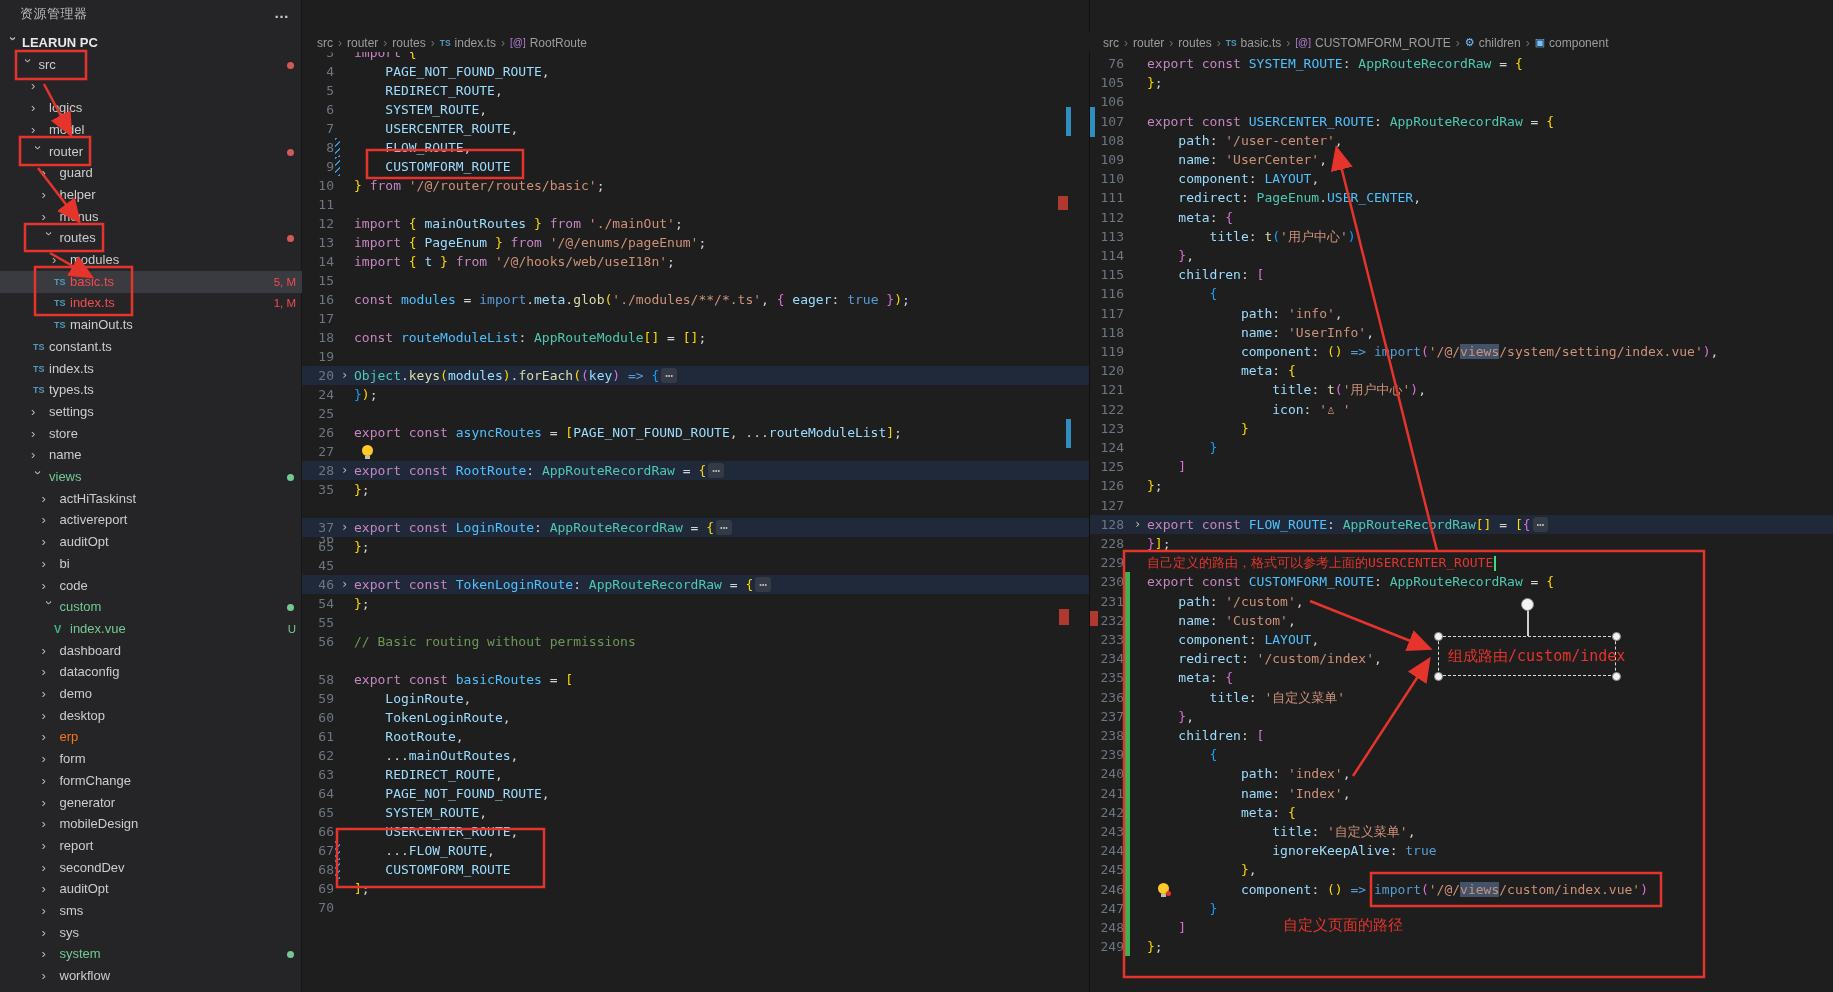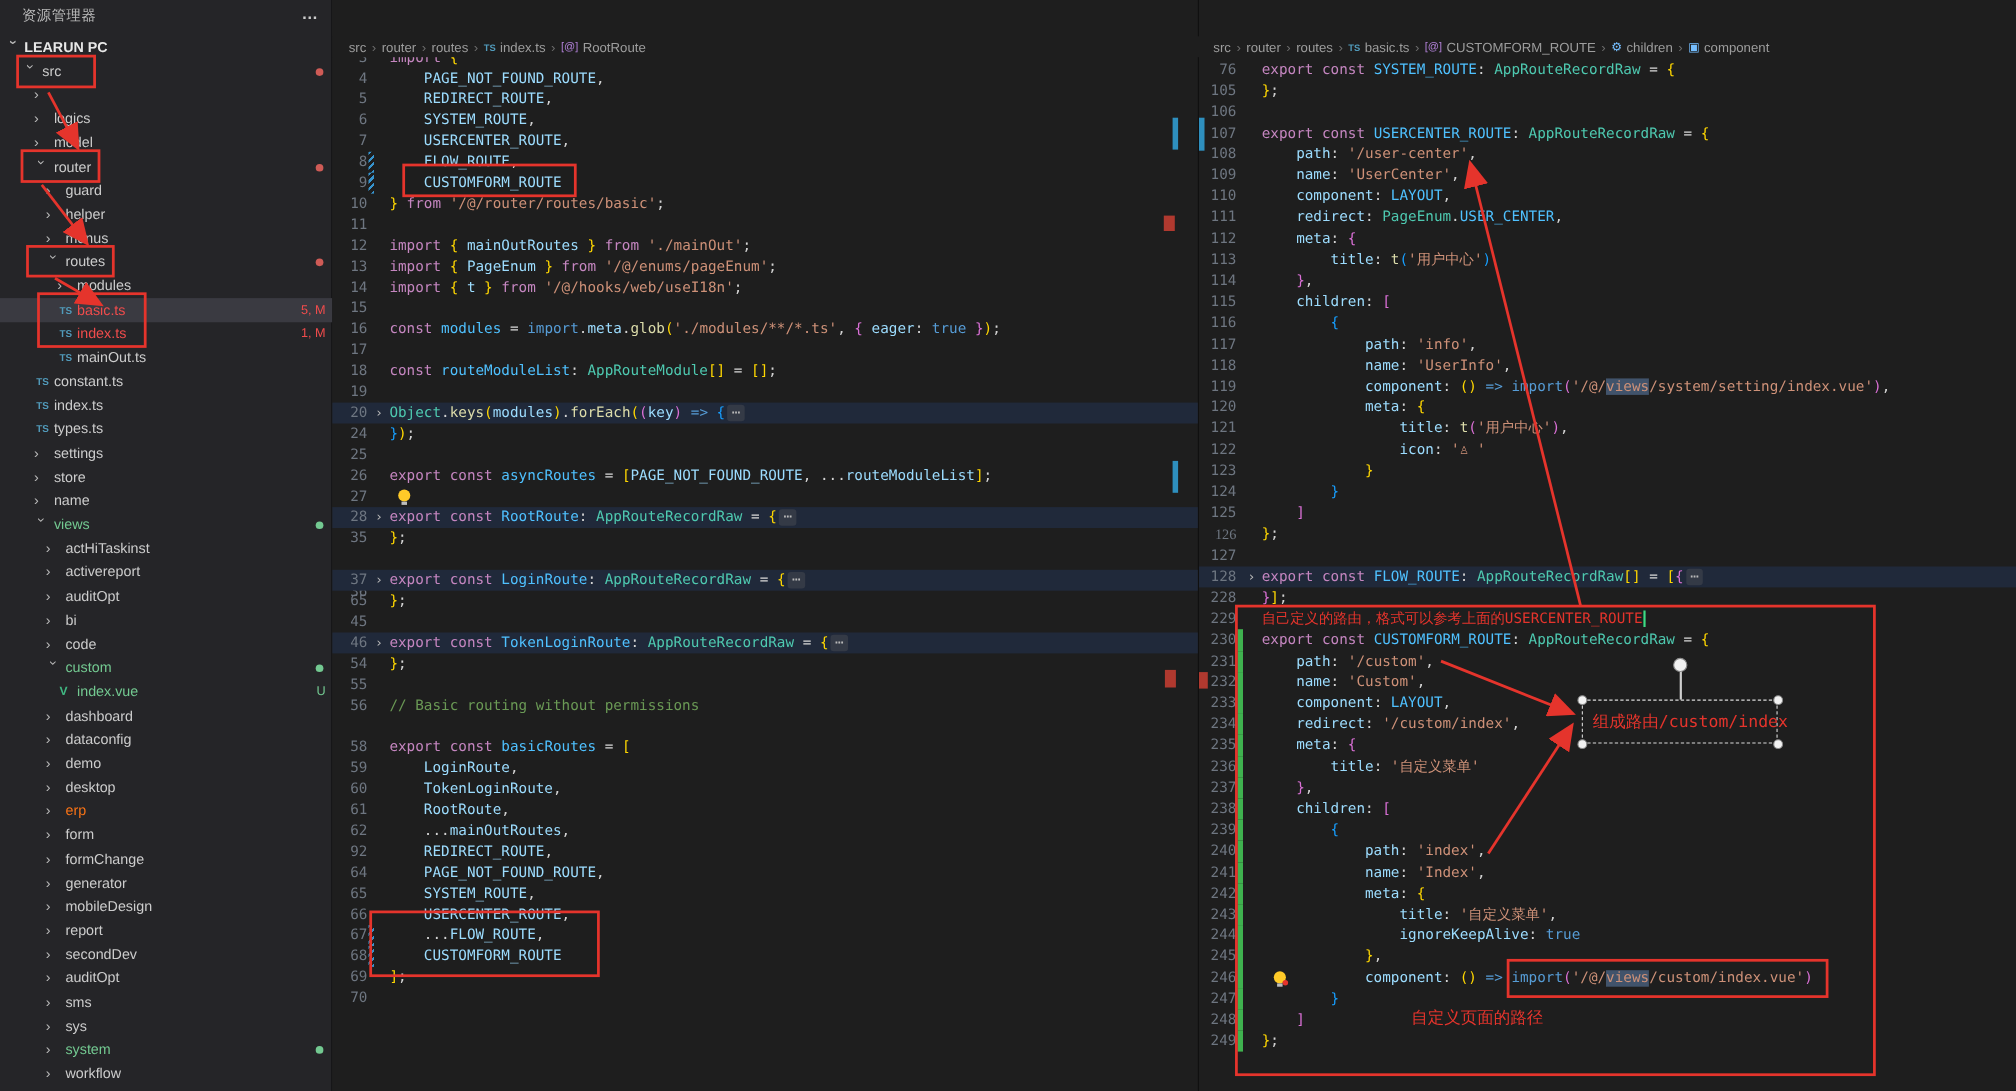--- a/index.html
+++ b/index.html
@@ -340,21 +340,21 @@
       <div class="code-line" style="top: 556px; height: 19px; line-height: 19px; width: 100%;"><span class="ln" style="width: 32px;">45</span><span class="deco" style="width: 7px;"></span><span class="fch"></span><span></span></div>
       <div class="code-line hl" style="top: 575px; height: 19px; line-height: 19px; width: 100%;"><span class="ln" style="width: 32px;">46</span><span class="deco" style="width: 7px;"></span><span class="fch">›</span><span><span style="color: rgb(197, 134, 192);">export</span><span style="color: rgb(212, 212, 212);"> </span><span style="color: rgb(197, 134, 192);">const</span><span style="color: rgb(212, 212, 212);"> </span><span style="color: rgb(79, 193, 255);">TokenLoginRoute</span><span style="color: rgb(212, 212, 212);">: </span><span style="color: rgb(78, 201, 176);">AppRouteRecordRaw</span><span style="color: rgb(212, 212, 212);"> = </span><span style="color: rgb(255, 215, 0);">{</span><span class="seg-fold" style="color: rgb(185, 185, 185);">⋯</span></span></div>
       <div class="code-line" style="top: 594px; height: 19px; line-height: 19px; width: 100%;"><span class="ln" style="width: 32px;">54</span><span class="deco" style="width: 7px;"></span><span class="fch"></span><span><span style="color: rgb(255, 215, 0);">}</span><span style="color: rgb(212, 212, 212);">;</span></span></div>
       <div class="code-line" style="top: 613px; height: 19px; line-height: 19px; width: 100%;"><span class="ln" style="width: 32px;">55</span><span class="deco" style="width: 7px;"></span><span class="fch"></span><span></span></div>
       <div class="code-line" style="top: 632px; height: 19px; line-height: 19px; width: 100%;"><span class="ln" style="width: 32px;">56</span><span class="deco" style="width: 7px;"></span><span class="fch"></span><span><span style="color: rgb(106, 153, 85);">// Basic routing without permissions</span></span></div>
       <div class="code-line" style="top: 670px; height: 19px; line-height: 19px; width: 100%;"><span class="ln" style="width: 32px;">58</span><span class="deco" style="width: 7px;"></span><span class="fch"></span><span><span style="color: rgb(197, 134, 192);">export</span><span style="color: rgb(212, 212, 212);"> </span><span style="color: rgb(197, 134, 192);">const</span><span style="color: rgb(212, 212, 212);"> </span><span style="color: rgb(79, 193, 255);">basicRoutes</span><span style="color: rgb(212, 212, 212);"> = </span><span style="color: rgb(255, 215, 0);">[</span></span></div>
       <div class="code-line" style="top: 689px; height: 19px; line-height: 19px; width: 100%;"><span class="ln" style="width: 32px;">59</span><span class="deco" style="width: 7px;"></span><span class="fch"></span><span><span style="color: rgb(156, 220, 254);">    LoginRoute</span><span style="color: rgb(212, 212, 212);">,</span></span></div>
       <div class="code-line" style="top: 708px; height: 19px; line-height: 19px; width: 100%;"><span class="ln" style="width: 32px;">60</span><span class="deco" style="width: 7px;"></span><span class="fch"></span><span><span style="color: rgb(156, 220, 254);">    TokenLoginRoute</span><span style="color: rgb(212, 212, 212);">,</span></span></div>
       <div class="code-line" style="top: 727px; height: 19px; line-height: 19px; width: 100%;"><span class="ln" style="width: 32px;">61</span><span class="deco" style="width: 7px;"></span><span class="fch"></span><span><span style="color: rgb(156, 220, 254);">    RootRoute</span><span style="color: rgb(212, 212, 212);">,</span></span></div>
       <div class="code-line" style="top: 746px; height: 19px; line-height: 19px; width: 100%;"><span class="ln" style="width: 32px;">62</span><span class="deco" style="width: 7px;"></span><span class="fch"></span><span><span style="color: rgb(212, 212, 212);">    ...</span><span style="color: rgb(156, 220, 254);">mainOutRoutes</span><span style="color: rgb(212, 212, 212);">,</span></span></div>
-      <div class="code-line" style="top: 765px; height: 19px; line-height: 19px; width: 100%;"><span class="ln" style="width: 32px;">92</span><span class="deco" style="width: 7px;"></span><span class="fch"></span><span><span style="color: rgb(156, 220, 254);">    REDIRECT_ROUTE</span><span style="color: rgb(212, 212, 212);">,</span></span></div>
+      <div class="code-line" style="top: 765px; height: 19px; line-height: 19px; width: 100%;"><span class="ln" style="width: 32px;">63</span><span class="deco" style="width: 7px;"></span><span class="fch"></span><span><span style="color: rgb(156, 220, 254);">    REDIRECT_ROUTE</span><span style="color: rgb(212, 212, 212);">,</span></span></div>
       <div class="code-line" style="top: 784px; height: 19px; line-height: 19px; width: 100%;"><span class="ln" style="width: 32px;">64</span><span class="deco" style="width: 7px;"></span><span class="fch"></span><span><span style="color: rgb(156, 220, 254);">    PAGE_NOT_FOUND_ROUTE</span><span style="color: rgb(212, 212, 212);">,</span></span></div>
       <div class="code-line" style="top: 803px; height: 19px; line-height: 19px; width: 100%;"><span class="ln" style="width: 32px;">65</span><span class="deco" style="width: 7px;"></span><span class="fch"></span><span><span style="color: rgb(156, 220, 254);">    SYSTEM_ROUTE</span><span style="color: rgb(212, 212, 212);">,</span></span></div>
       <div class="code-line" style="top: 822px; height: 19px; line-height: 19px; width: 100%;"><span class="ln" style="width: 32px;">66</span><span class="deco" style="width: 7px;"></span><span class="fch"></span><span><span style="color: rgb(156, 220, 254);">    USERCENTER_ROUTE</span><span style="color: rgb(212, 212, 212);">,</span></span></div>
       <div class="code-line" style="top: 841px; height: 19px; line-height: 19px; width: 100%;"><span class="ln" style="width: 32px;">67</span><span class="deco" style="width: 7px;"><span class="modbar"></span></span><span class="fch"></span><span><span style="color: rgb(212, 212, 212);">    ...</span><span style="color: rgb(156, 220, 254);">FLOW_ROUTE</span><span style="color: rgb(212, 212, 212);">,</span></span></div>
       <div class="code-line" style="top: 860px; height: 19px; line-height: 19px; width: 100%;"><span class="ln" style="width: 32px;">68</span><span class="deco" style="width: 7px;"><span class="modbar"></span></span><span class="fch"></span><span><span style="color: rgb(156, 220, 254);">    CUSTOMFORM_ROUTE</span></span></div>
       <div class="code-line" style="top: 879px; height: 19px; line-height: 19px; width: 100%;"><span class="ln" style="width: 32px;">69</span><span class="deco" style="width: 7px;"></span><span class="fch"></span><span><span style="color: rgb(255, 215, 0);">]</span><span style="color: rgb(212, 212, 212);">;</span></span></div>
       <div class="code-line" style="top: 898px; height: 19px; line-height: 19px; width: 100%;"><span class="ln" style="width: 32px;">70</span><span class="deco" style="width: 7px;"></span><span class="fch"></span><span></span></div>
       <div class="ruler-mark" style="left: 764px; top: 107px; width: 5px; height: 29px; background: rgb(46, 143, 190);"></div>
       <div class="ruler-mark" style="left: 756px; top: 196px; width: 10px; height: 14px; background: rgb(176, 57, 47);"></div>
       <div class="ruler-mark" style="left: 764px; top: 419px; width: 5px; height: 29px; background: rgb(46, 143, 190);"></div>
@@ -406,21 +406,21 @@
       <div class="code-line" style="top: 284.4px; height: 19.2px; line-height: 19.2px; width: 100%;"><span class="ln" style="width: 34px;">116</span><span class="deco" style="width: 10px;"></span><span class="fch"></span><span><span style="color: rgb(23, 159, 255);">        {</span></span></div>
       <div class="code-line" style="top: 303.6px; height: 19.2px; line-height: 19.2px; width: 100%;"><span class="ln" style="width: 34px;">117</span><span class="deco" style="width: 10px;"></span><span class="fch"></span><span><span style="color: rgb(156, 220, 254);">            path</span><span style="color: rgb(212, 212, 212);">: </span><span style="color: rgb(206, 145, 120);">'info'</span><span style="color: rgb(212, 212, 212);">,</span></span></div>
       <div class="code-line" style="top: 322.8px; height: 19.2px; line-height: 19.2px; width: 100%;"><span class="ln" style="width: 34px;">118</span><span class="deco" style="width: 10px;"></span><span class="fch"></span><span><span style="color: rgb(156, 220, 254);">            name</span><span style="color: rgb(212, 212, 212);">: </span><span style="color: rgb(206, 145, 120);">'UserInfo'</span><span style="color: rgb(212, 212, 212);">,</span></span></div>
       <div class="code-line" style="top: 342px; height: 19.2px; line-height: 19.2px; width: 100%;"><span class="ln" style="width: 34px;">119</span><span class="deco" style="width: 10px;"></span><span class="fch"></span><span><span style="color: rgb(156, 220, 254);">            component</span><span style="color: rgb(212, 212, 212);">: </span><span style="color: rgb(255, 215, 0);">(</span><span style="color: rgb(255, 215, 0);">)</span><span style="color: rgb(212, 212, 212);"> </span><span style="color: rgb(86, 156, 214);">=&gt;</span><span style="color: rgb(212, 212, 212);"> </span><span style="color: rgb(86, 156, 214);">import</span><span style="color: rgb(218, 112, 214);">(</span><span style="color: rgb(206, 145, 120);">'/@/</span><span class="seg-strhl" style="color: rgb(206, 145, 120);">views</span><span style="color: rgb(206, 145, 120);">/system/setting/index.vue'</span><span style="color: rgb(218, 112, 214);">)</span><span style="color: rgb(212, 212, 212);">,</span></span></div>
       <div class="code-line" style="top: 361.2px; height: 19.2px; line-height: 19.2px; width: 100%;"><span class="ln" style="width: 34px;">120</span><span class="deco" style="width: 10px;"></span><span class="fch"></span><span><span style="color: rgb(156, 220, 254);">            meta</span><span style="color: rgb(212, 212, 212);">: </span><span style="color: rgb(255, 215, 0);">{</span></span></div>
       <div class="code-line" style="top: 380.4px; height: 19.2px; line-height: 19.2px; width: 100%;"><span class="ln" style="width: 34px;">121</span><span class="deco" style="width: 10px;"></span><span class="fch"></span><span><span style="color: rgb(156, 220, 254);">                title</span><span style="color: rgb(212, 212, 212);">: </span><span style="color: rgb(220, 220, 170);">t</span><span style="color: rgb(218, 112, 214);">(</span><span style="color: rgb(206, 145, 120);">'用户中心'</span><span style="color: rgb(218, 112, 214);">)</span><span style="color: rgb(212, 212, 212);">,</span></span></div>
       <div class="code-line" style="top: 399.6px; height: 19.2px; line-height: 19.2px; width: 100%;"><span class="ln" style="width: 34px;">122</span><span class="deco" style="width: 10px;"></span><span class="fch"></span><span><span style="color: rgb(156, 220, 254);">                icon</span><span style="color: rgb(212, 212, 212);">: </span><span style="color: rgb(206, 145, 120);">'♙ '</span></span></div>
       <div class="code-line" style="top: 418.8px; height: 19.2px; line-height: 19.2px; width: 100%;"><span class="ln" style="width: 34px;">123</span><span class="deco" style="width: 10px;"></span><span class="fch"></span><span><span style="color: rgb(255, 215, 0);">            }</span></span></div>
       <div class="code-line" style="top: 438px; height: 19.2px; line-height: 19.2px; width: 100%;"><span class="ln" style="width: 34px;">124</span><span class="deco" style="width: 10px;"></span><span class="fch"></span><span><span style="color: rgb(23, 159, 255);">        }</span></span></div>
       <div class="code-line" style="top: 457.2px; height: 19.2px; line-height: 19.2px; width: 100%;"><span class="ln" style="width: 34px;">125</span><span class="deco" style="width: 10px;"></span><span class="fch"></span><span><span style="color: rgb(218, 112, 214);">    ]</span></span></div>
-      <div class="code-line" style="top: 476.4px; height: 19.2px; line-height: 19.2px; width: 100%;"><span class="ln" style="width: 34px; font-family: Liberation Serif, serif;">126</span><span class="deco" style="width: 10px;"></span><span class="fch"></span><span><span style="color: rgb(255, 215, 0);">}</span><span style="color: rgb(212, 212, 212);">;</span></span></div>
+      <div class="code-line" style="top: 476.4px; height: 19.2px; line-height: 19.2px; width: 100%;"><span class="ln" style="width: 34px;">126</span><span class="deco" style="width: 10px;"></span><span class="fch"></span><span><span style="color: rgb(255, 215, 0);">}</span><span style="color: rgb(212, 212, 212);">;</span></span></div>
       <div class="code-line" style="top: 495.6px; height: 19.2px; line-height: 19.2px; width: 100%;"><span class="ln" style="width: 34px;">127</span><span class="deco" style="width: 10px;"></span><span class="fch"></span><span></span></div>
       <div class="code-line hl" style="top: 514.8px; height: 19.2px; line-height: 19.2px; width: 100%;"><span class="ln" style="width: 34px;">128</span><span class="deco" style="width: 10px;"></span><span class="fch">›</span><span><span style="color: rgb(197, 134, 192);">export</span><span style="color: rgb(212, 212, 212);"> </span><span style="color: rgb(197, 134, 192);">const</span><span style="color: rgb(212, 212, 212);"> </span><span style="color: rgb(79, 193, 255);">FLOW_ROUTE</span><span style="color: rgb(212, 212, 212);">: </span><span style="color: rgb(78, 201, 176);">AppRouteRecordRaw</span><span style="color: rgb(255, 215, 0);">[]</span><span style="color: rgb(212, 212, 212);"> = </span><span style="color: rgb(255, 215, 0);">[</span><span style="color: rgb(218, 112, 214);">{</span><span class="seg-fold" style="color: rgb(185, 185, 185);">⋯</span></span></div>
       <div class="code-line" style="top: 534px; height: 19.2px; line-height: 19.2px; width: 100%;"><span class="ln" style="width: 34px;">228</span><span class="deco" style="width: 10px;"></span><span class="fch"></span><span><span style="color: rgb(218, 112, 214);">}</span><span style="color: rgb(255, 215, 0);">]</span><span style="color: rgb(212, 212, 212);">;</span></span></div>
       <div class="code-line" style="top: 553.2px; height: 19.2px; line-height: 19.2px; width: 100%;"><span class="ln" style="width: 34px;">229</span><span class="deco" style="width: 10px;"></span><span class="fch"></span><span><span style="color: rgb(229, 52, 44);">自己定义的路由，格式可以参考上面的USERCENTER_ROUTE</span><span class="caret-g"></span></span></div>
       <div class="code-line" style="top: 572.4px; height: 19.2px; line-height: 19.2px; width: 100%;"><span class="ln" style="width: 34px;">230</span><span class="deco" style="width: 10px;"><span class="addbar"></span></span><span class="fch"></span><span><span style="color: rgb(197, 134, 192);">export</span><span style="color: rgb(212, 212, 212);"> </span><span style="color: rgb(197, 134, 192);">const</span><span style="color: rgb(212, 212, 212);"> </span><span style="color: rgb(79, 193, 255);">CUSTOMFORM_ROUTE</span><span style="color: rgb(212, 212, 212);">: </span><span style="color: rgb(78, 201, 176);">AppRouteRecordRaw</span><span style="color: rgb(212, 212, 212);"> = </span><span style="color: rgb(255, 215, 0);">{</span></span></div>
       <div class="code-line" style="top: 591.6px; height: 19.2px; line-height: 19.2px; width: 100%;"><span class="ln" style="width: 34px;">231</span><span class="deco" style="width: 10px;"><span class="addbar"></span></span><span class="fch"></span><span><span style="color: rgb(156, 220, 254);">    path</span><span style="color: rgb(212, 212, 212);">: </span><span style="color: rgb(206, 145, 120);">'/custom'</span><span style="color: rgb(212, 212, 212);">,</span></span></div>
       <div class="code-line" style="top: 610.8px; height: 19.2px; line-height: 19.2px; width: 100%;"><span class="ln" style="width: 34px;">232</span><span class="deco" style="width: 10px;"><span class="addbar"></span></span><span class="fch"></span><span><span style="color: rgb(156, 220, 254);">    name</span><span style="color: rgb(212, 212, 212);">: </span><span style="color: rgb(206, 145, 120);">'Custom'</span><span style="color: rgb(212, 212, 212);">,</span></span></div>
       <div class="code-line" style="top: 630px; height: 19.2px; line-height: 19.2px; width: 100%;"><span class="ln" style="width: 34px;">233</span><span class="deco" style="width: 10px;"><span class="addbar"></span></span><span class="fch"></span><span><span style="color: rgb(156, 220, 254);">    component</span><span style="color: rgb(212, 212, 212);">: </span><span style="color: rgb(79, 193, 255);">LAYOUT</span><span style="color: rgb(212, 212, 212);">,</span></span></div>
       <div class="code-line" style="top: 649.2px; height: 19.2px; line-height: 19.2px; width: 100%;"><span class="ln" style="width: 34px;">234</span><span class="deco" style="width: 10px;"><span class="addbar"></span></span><span class="fch"></span><span><span style="color: rgb(156, 220, 254);">    redirect</span><span style="color: rgb(212, 212, 212);">: </span><span style="color: rgb(206, 145, 120);">'/custom/index'</span><span style="color: rgb(212, 212, 212);">,</span></span></div>
       <div class="code-line" style="top: 668.4px; height: 19.2px; line-height: 19.2px; width: 100%;"><span class="ln" style="width: 34px;">235</span><span class="deco" style="width: 10px;"><span class="addbar"></span></span><span class="fch"></span><span><span style="color: rgb(156, 220, 254);">    meta</span><span style="color: rgb(212, 212, 212);">: </span><span style="color: rgb(218, 112, 214);">{</span></span></div>

